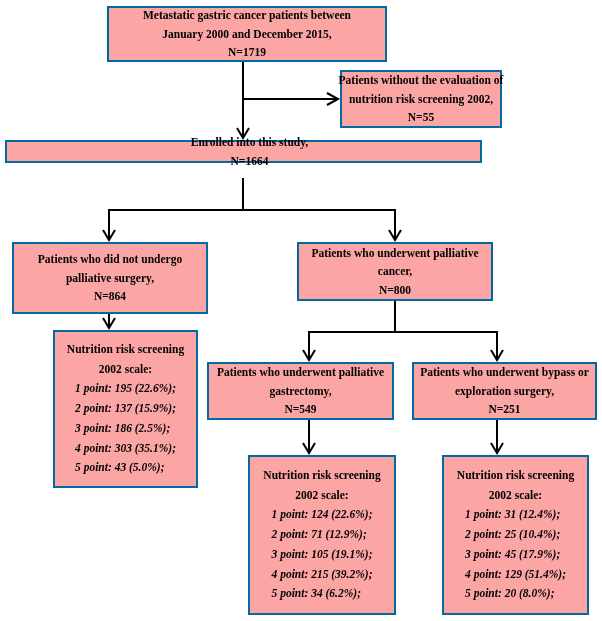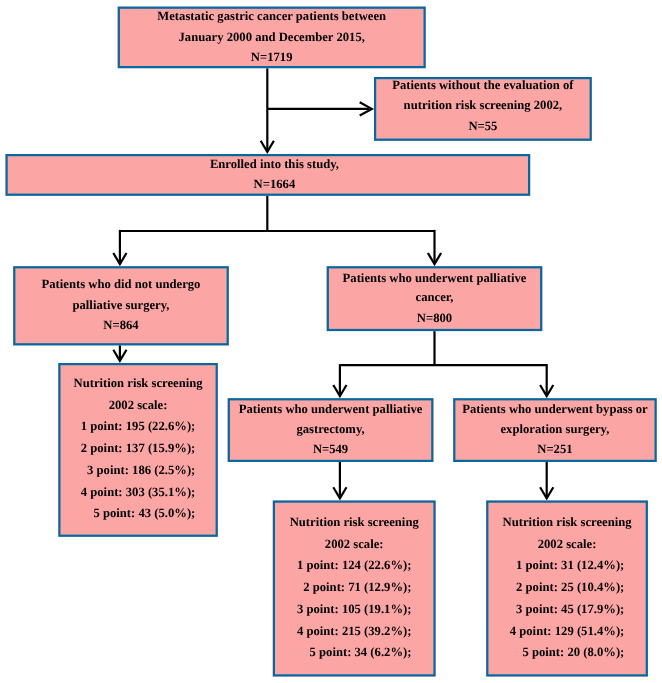--- a/index.html
+++ b/index.html
@@ -37,28 +37,29 @@
     font-size: 11.5px;
     line-height: 1.6;
     padding: 2px 4px;
   }
   .box.nrs {
     line-height: 1.72;
     margin-left: 16px;
   }
   .points {
     display: inline-block;
-    text-align: right;
+    text-align: left;
+    font-style: italic;
   }
   .line { white-space: nowrap; }
 
   
   #box-total          { left: 107px; top: 6px;   width: 280px; height: 56px; }
-  #box-excluded       { left: 340px; top: 70px;  width: 198px; height: 58px; justify-content: flex-end; }
-  #box-enrolled       { left: 5px;   top: 140px; width: 477px; height: 38px; padding-left: 16px; }
+  #box-excluded       { left: 340px; top: 70px;  width: 162px; height: 58px; }
+  #box-enrolled       { left: 5px;   top: 140px; width: 477px; height: 23px; padding-left: 16px; }
   #box-no-surgery     { left: 12px;  top: 242px; width: 196px; height: 72px; }
   #box-surgery        { left: 297px; top: 242px; width: 196px; height: 59px; }
   #box-nrs-no-surgery { left: 37px;  top: 330px; width: 145px; height: 158px; }
   #box-gastrectomy    { left: 207px; top: 362px; width: 187px; height: 58px; }
   #box-bypass         { left: 412px; top: 362px; width: 185px; height: 58px; }
   #box-nrs-gastrectomy{ left: 232px; top: 455px; width: 148px; height: 160px; }
   #box-nrs-bypass     { left: 426px; top: 455px; width: 147px; height: 160px; }
 
   svg line, svg polyline {
     stroke: #000000;

